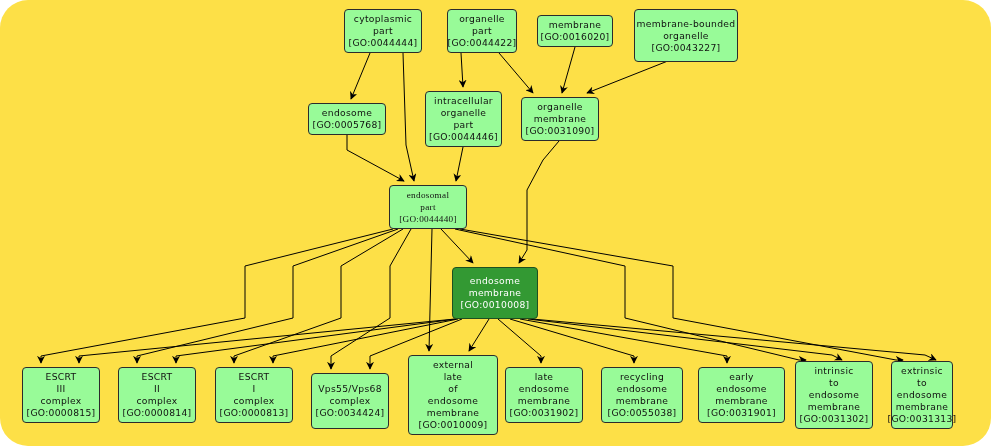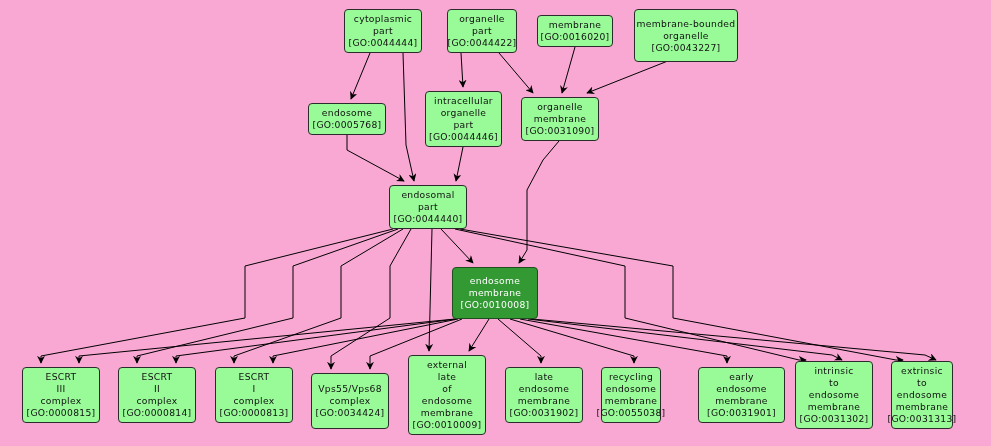--- a/index.html
+++ b/index.html
@@ -1,16 +1,16 @@
 <!DOCTYPE html>
 <html><head>
 <meta charset="utf-8">
 <style>
   html, body { margin: 0; padding: 0; background: #ffffff; }
-  #stage { position: relative; width: 991px; height: 446px; overflow: hidden; background: #f9a8d4; }
+  #stage { position: relative; width: 991px; height: 446px; overflow: hidden; background: #fde047; border-radius: 28px; }
   #edges { position: absolute; left: 0; top: 0; width: 991px; height: 446px; }
   .node {
     position: absolute; box-sizing: border-box;
     background: #98fb98; border: 1px solid #2b2b2b; border-radius: 4px;
     font-family: "DejaVu Sans", sans-serif; font-size: 9.2px; line-height: 12px;
     color: #111; text-align: center; display: flex; flex-direction: column;
     justify-content: center; align-items: center; letter-spacing: 0.3px;
     cursor: pointer;
   }
   .node.focus { background: #339933; color: #ffffff; border-color: #1f4f1f; }
@@ -81,21 +81,21 @@
       <span>intracellular</span>
       <span>organelle</span>
       <span>part</span>
       <span>[GO:0044446]</span>
     </div>
     <div class="node" style="left: 521px; top: 97px; width: 78px; height: 44px;">
       <span>organelle</span>
       <span>membrane</span>
       <span>[GO:0031090]</span>
     </div>
-    <div class="node" style="left: 389px; top: 185px; width: 78px; height: 44px;">
+    <div class="node" style="left: 389px; top: 185px; width: 78px; height: 44px; font-family: Liberation Serif, serif;">
       <span>endosomal</span>
       <span>part</span>
       <span>[GO:0044440]</span>
     </div>
     <div class="node focus" style="left: 452px; top: 267px; width: 86px; height: 52px;">
       <span>endosome</span>
       <span>membrane</span>
       <span>[GO:0010008]</span>
     </div>
     <div class="node" style="left: 22px; top: 367px; width: 78px; height: 56px;">
@@ -114,35 +114,35 @@
       <span>ESCRT</span>
       <span>I</span>
       <span>complex</span>
       <span>[GO:0000813]</span>
     </div>
     <div class="node" style="left: 311px; top: 373px; width: 78px; height: 56px;">
       <span>Vps55/Vps68</span>
       <span>complex</span>
       <span>[GO:0034424]</span>
     </div>
-    <div class="node" style="left: 408px; top: 355px; width: 78px; height: 80px;">
+    <div class="node" style="left: 408px; top: 355px; width: 90px; height: 80px;">
       <span>external</span>
       <span>late</span>
       <span>of</span>
       <span>endosome</span>
       <span>membrane</span>
       <span>[GO:0010009]</span>
     </div>
     <div class="node" style="left: 505px; top: 367px; width: 78px; height: 56px;">
       <span>late</span>
       <span>endosome</span>
       <span>membrane</span>
       <span>[GO:0031902]</span>
     </div>
-    <div class="node" style="left: 601px; top: 367px; width: 60px; height: 56px;">
+    <div class="node" style="left: 601px; top: 367px; width: 82px; height: 56px;">
       <span>recycling</span>
       <span>endosome</span>
       <span>membrane</span>
       <span>[GO:0055038]</span>
     </div>
     <div class="node" style="left: 698px; top: 367px; width: 87px; height: 56px;">
       <span>early</span>
       <span>endosome</span>
       <span>membrane</span>
       <span>[GO:0031901]</span>

